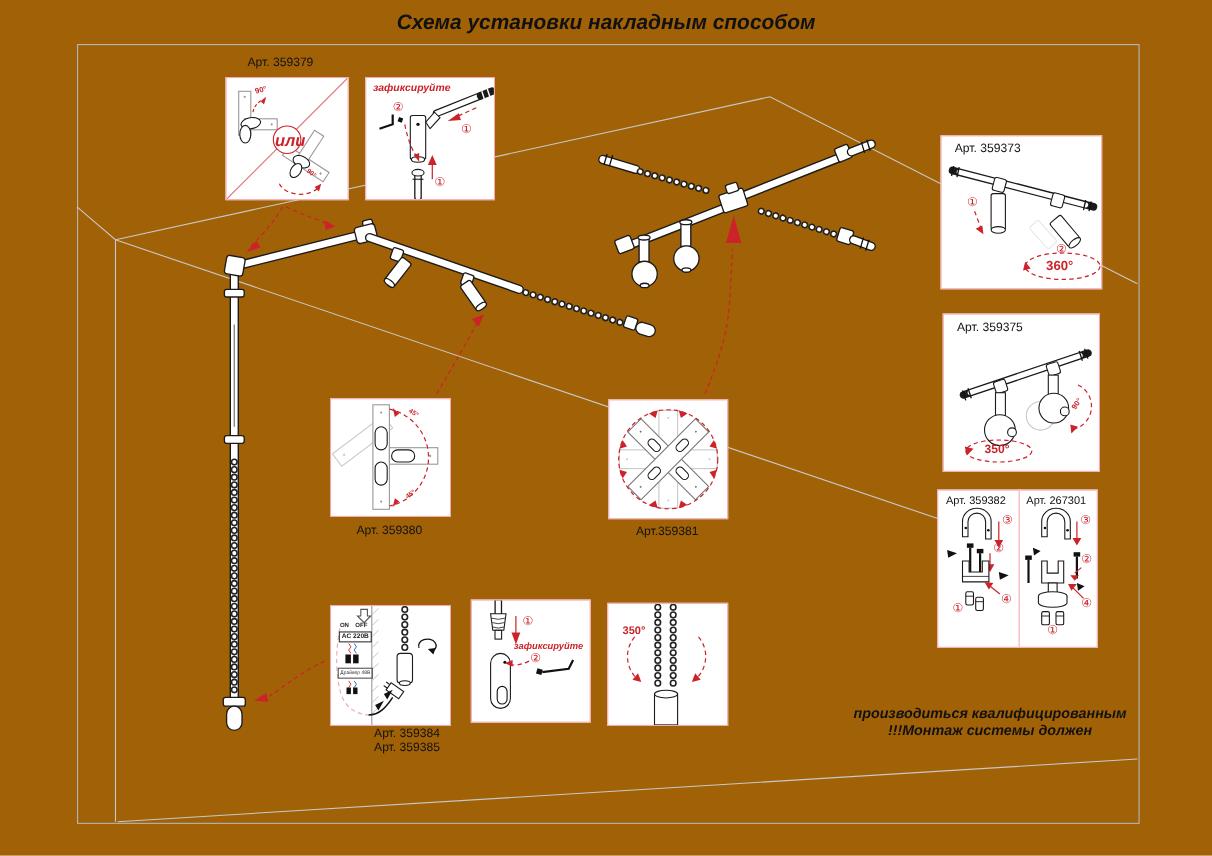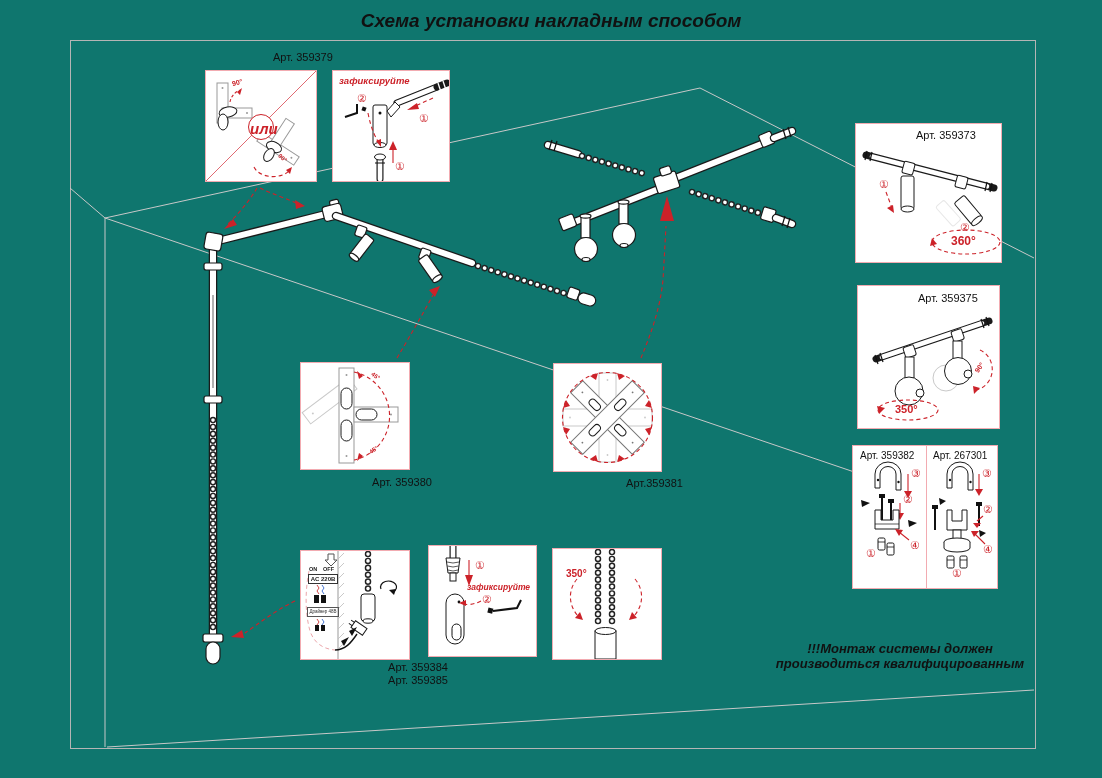--- a/index.html
+++ b/index.html
@@ -1,24 +1,24 @@
 <!DOCTYPE html>
 <html><head>
 <meta charset="utf-8">
 <style>
   html,body{margin:0;padding:0;background:#fff;}
-  #canvas{position:relative;width:1102px;height:778px;background:#0f766e;overflow:hidden;
+  #canvas{position:relative;width:1102px;height:778px;background:#a16207;overflow:hidden;
           font-family:"Liberation Sans",sans-serif;color:#111;}
   .abs{position:absolute;white-space:nowrap;}
   #page-title{left:0;top:10px;width:1102px;text-align:center;font-size:19px;font-weight:bold;font-style:italic;}
   #frame{left:70px;top:40px;width:964px;height:707px;border:1px solid #b5b5b5;background:transparent;}
   svg{display:block;}
   .callout{position:absolute;border:1px solid #f2abb1;background:#fff;}
   .callout svg{position:absolute;left:0;top:0;}
-  .lbl{font-size:11px;color:#111;margin-left:48px;}
+  .lbl{font-size:11px;color:#111;}
   .lbl10{font-size:10px;color:#111;}
   .red{color:#cc2229;}
   .fix{font-size:9.5px;font-style:italic;font-weight:bold;color:#cc2229;}
   .circ{font-size:11px;color:#cc2229;line-height:1;}
   .ang{font-weight:bold;color:#cc2229;}
   .tiny{font-size:5.5px;font-weight:bold;color:#222;}
   .pwrbox{border:0.5px solid #333;text-align:center;font-size:6px;font-weight:bold;color:#222;}
   .drvbox{border:0.5px solid #555;text-align:center;font-size:4.5px;color:#333;overflow:hidden;}
   .ital{font-style:italic;font-weight:bold;}
   #warning{left:752px;top:642px;width:296px;text-align:center;font-size:13px;line-height:14.5px;
@@ -475,17 +475,17 @@
       <ellipse class="prtT" cx="52.5" cy="82" rx="10.5" ry="3.5"></ellipse>
       <path class="rdd" d="M24,30 C14,42 16,58 26,68"></path>
       <polygon class="rf" points="30,71 22,69 27,63"></polygon>
       <path class="rdd" d="M82,30 C92,42 90,58 80,68"></path>
       <polygon class="rf" points="76,71 84,69 79,63"></polygon>
     </svg>
     <span class="abs ang" style="left:13px;top:19px;font-size:10px">350°</span>
   </div>
 
   <div class="abs" id="warning">
+    <div>производиться квалифицированным</div>
     <div>!!!Монтаж системы должен</div>
-    <div>производиться квалифицированным</div>
   </div>
 
 </div>
 
 </body></html>

